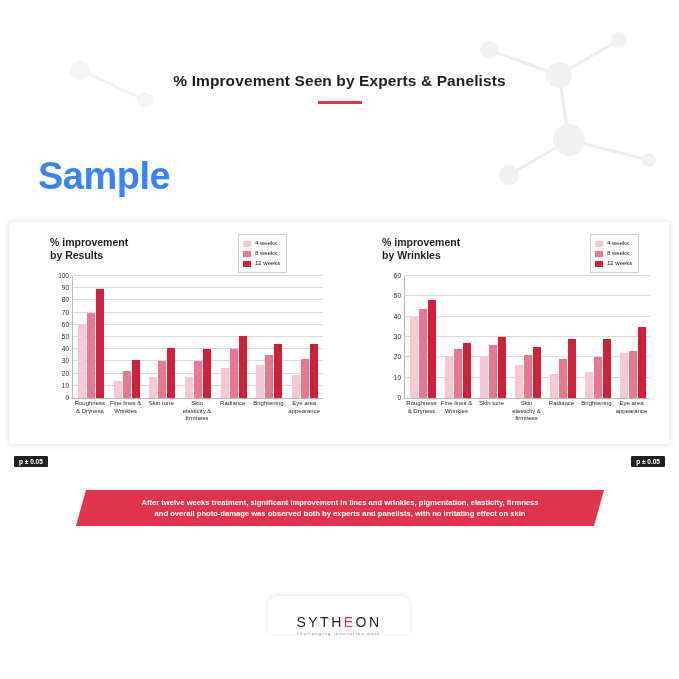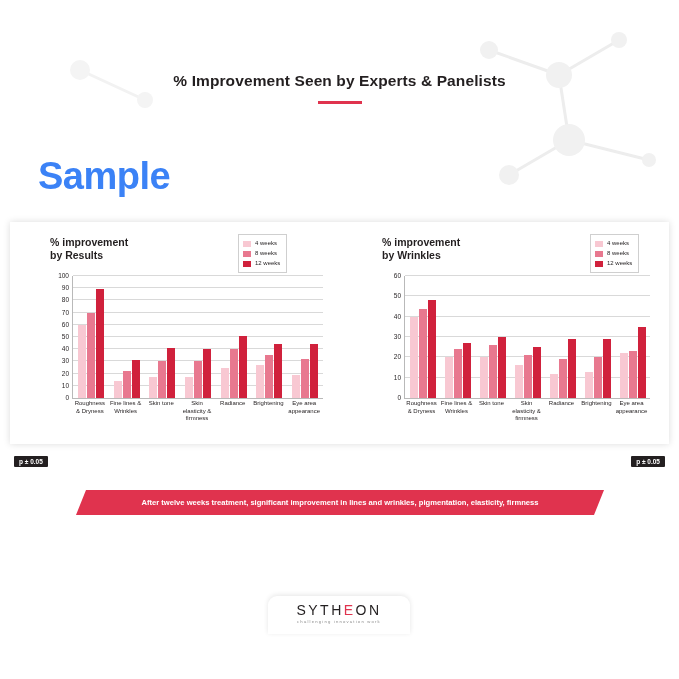--- a/index.html
+++ b/index.html
@@ -238,21 +238,21 @@
     left: 268px;
     top: 596px;
     width: 142px;
     height: 38px;
     background: #ffffff;
     border-radius: 9px 9px 0 0;
     box-shadow: 0 -1px 5px rgba(0,0,0,0.10);
     text-align: center;
   }
   .logo-text {
-    margin-top: 6px;
+    margin-top: 18px;
     font-size: 14px;
     letter-spacing: 2.5px;
     color: #231f20;
     font-weight: normal;
   }
   .logo-text .accent { color: #e0334e; }
   .logo-sub {
     font-size: 4.2px;
     letter-spacing: 1.2px;
     color: #8a8a8a;
@@ -519,19 +519,20 @@
         </div>
       </div>
   </div>
 </div>
 
 <div class="bottom-strip">
   <div class="pvalue left-p">p ± 0.05</div>
   <div class="pvalue right-p">p ± 0.05</div>
   <div class="banner">
     <div>After twelve weeks treatment, significant improvement in lines and wrinkles, pigmentation, elasticity, firmness</div>
+    <div>and overall photo-damage was observed both by experts and panelists, with no irritating effect on skin</div>
   </div>
 </div>
 
 <div class="footer-logo">
   <div class="logo-text"><span>SYTH</span><span class="accent">E</span><span>ON</span></div>
   <div class="logo-sub">challenging innovation work</div>
 </div>
 
 </body></html>

